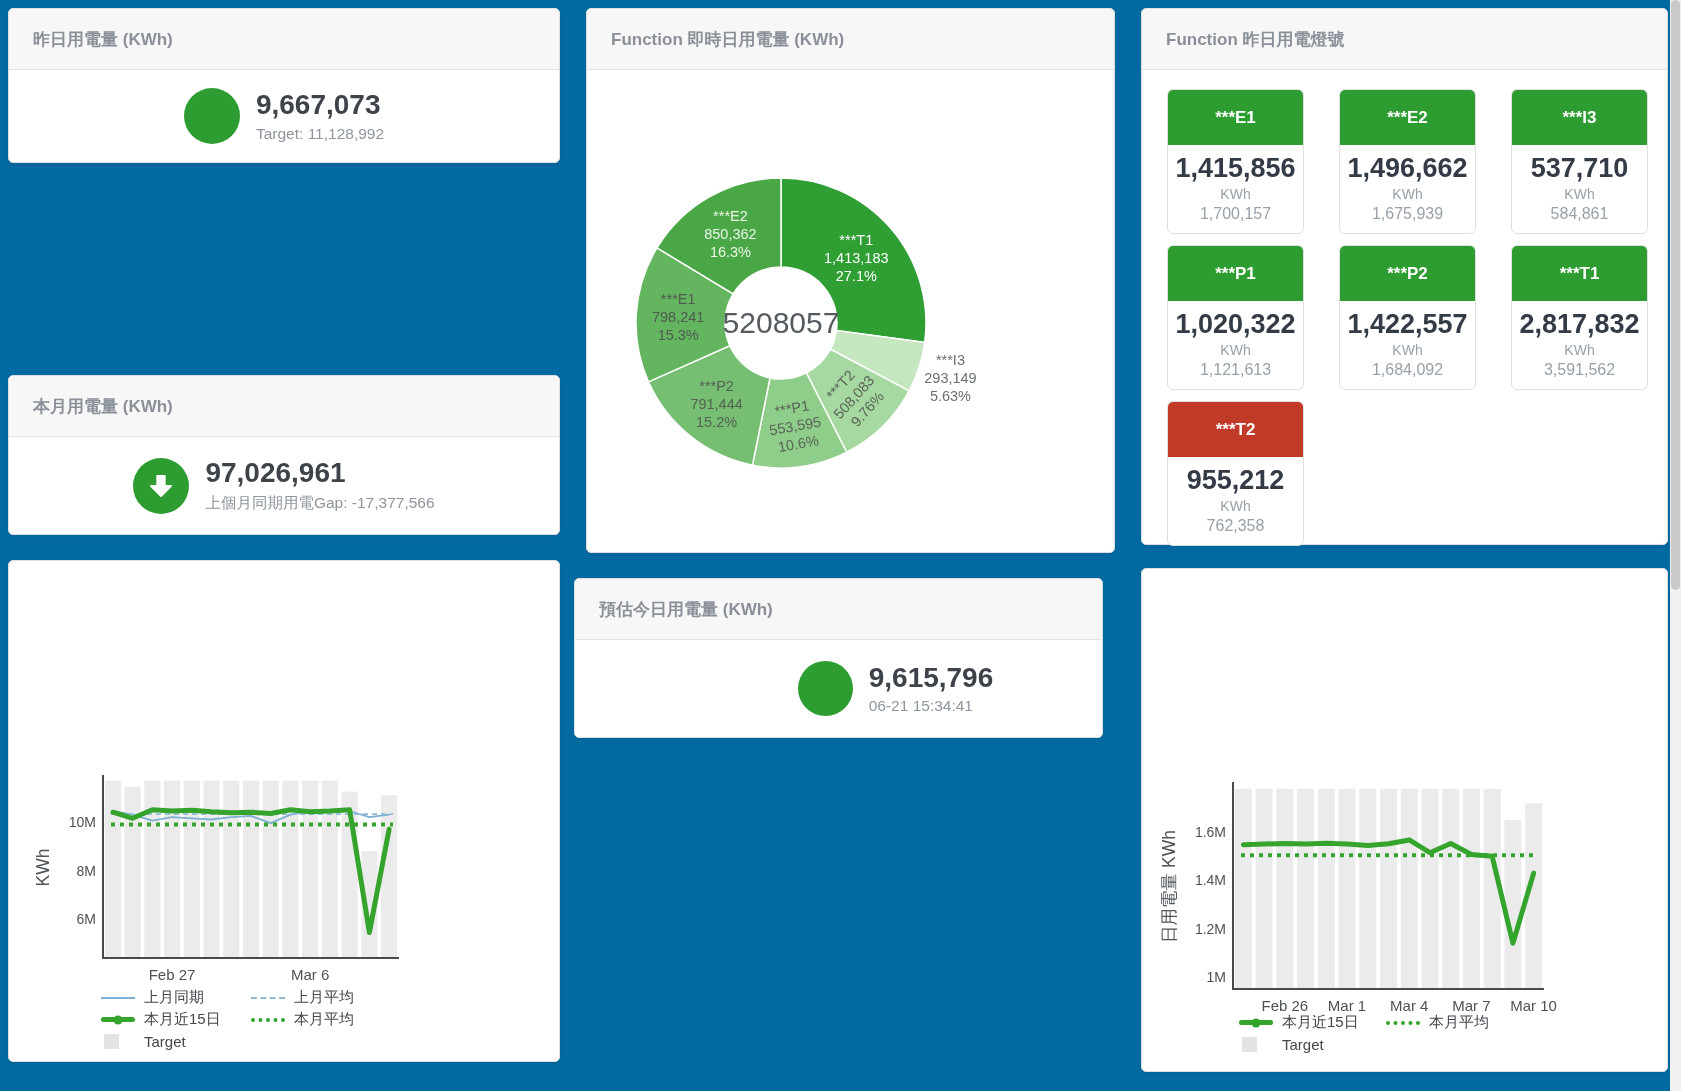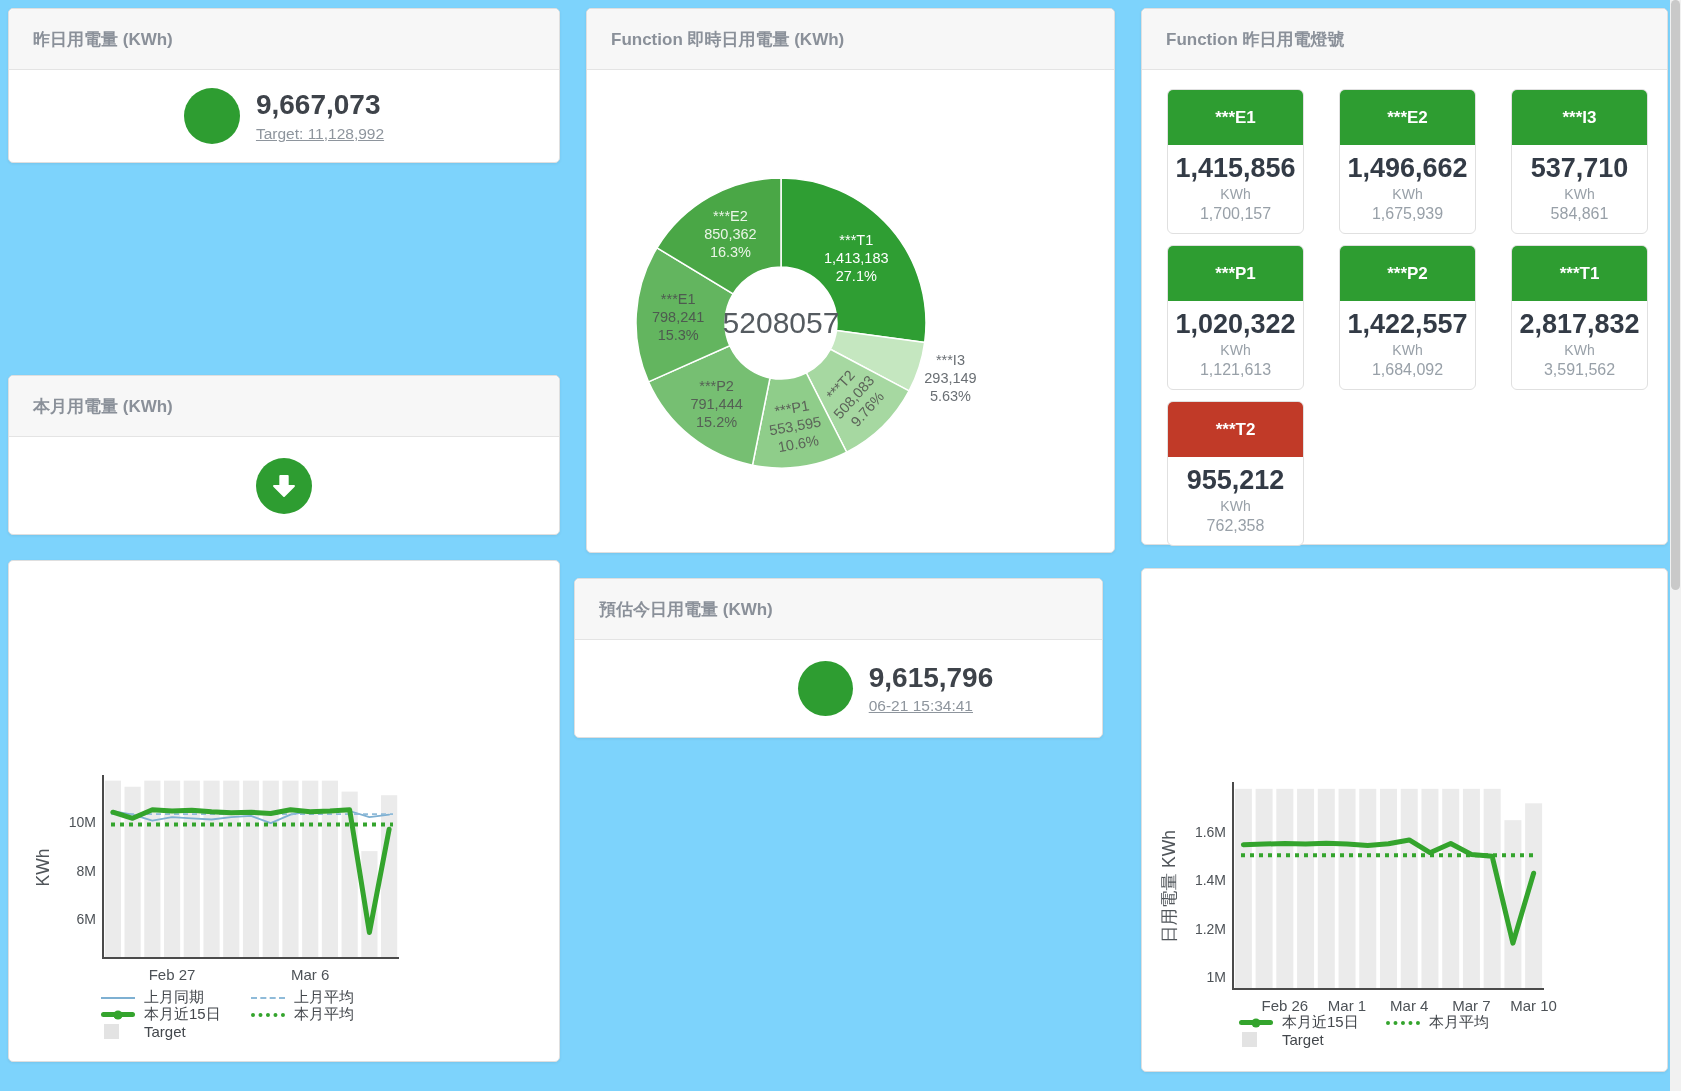--- a/index.html
+++ b/index.html
@@ -1,34 +1,34 @@
 <!DOCTYPE html>
 <html><head>
 <meta charset="utf-8">
 <style>
   html,body{margin:0;padding:0;background:#ececec;}
   *{box-sizing:border-box;}
   body{font-family:"Liberation Sans","DejaVu Sans",sans-serif;}
-  .page{position:relative;width:1681px;height:1091px;background:#7dd3fc;overflow:hidden;}
+  .page{position:relative;width:1681px;height:1091px;background:#0369a1;overflow:hidden;}
   .card{position:absolute;background:#fff;border:1px solid #dfdfdf;border-radius:5px;box-shadow:0 1px 3px rgba(0,0,0,.07);}
   .card-h{height:61px;display:flex;align-items:center;padding:0 24px;background:#f7f7f7;
           border-bottom:1px solid #e4e4e4;border-radius:5px 5px 0 0;font-size:17px;font-weight:700;color:#8a9099;}
   .stat-body{height:calc(100% - 61px);display:flex;align-items:center;justify-content:center;gap:16px;}
   .stat-circle{width:56px;height:56px;border-radius:50%;flex:0 0 auto;display:flex;align-items:center;justify-content:center;}
   .stat-circle svg{width:30px;height:30px;}
   .stat-text{display:flex;flex-direction:column;}
   .stat-num{font-size:28px;font-weight:700;color:#3e434a;line-height:1.15;}
-  .stat-sub{font-size:15.5px;color:#8e959d;margin-top:3px;text-decoration:underline;}
+  .stat-sub{font-size:15.5px;color:#8e959d;margin-top:3px;}
   .shift-right{transform:translateX(57px);}
   .tick{font-size:14px;fill:#4d5257;}
   .xtick{font-size:15px;}
   .ylab{font-size:17.5px;fill:#50555a;}
   .pielab{font-size:14.5px;}
   .pienum{font-size:30px;fill:#555b60;}
-  .legend{position:absolute;display:grid;}
+  .legend{position:absolute;display:grid;row-gap:5px;}
   .lg-item{display:flex;align-items:center;height:17px;cursor:pointer;}
   .sw{display:inline-block;width:34px;margin-right:9px;position:relative;}
   .sw-line{height:0;border-top:2.5px solid var(--c);}
   .sw-dashed{height:0;border-top:2.5px dashed var(--c);}
   .sw-thickline{height:5px;background:var(--c);border-radius:3px;}
   .swdot{position:absolute;left:50%;top:50%;transform:translate(-50%,-50%);width:9px;height:9px;border-radius:50%;}
   .sw-dotted{height:0;border-top:4px dotted var(--c);}
   .sw-square{width:15px;height:15px;background:var(--c);margin-left:3px;margin-right:25px;}
   .lg-lb{font-size:15px;color:#43474c;}
   .tiles{position:absolute;top:61px;left:25px;padding-top:19px;display:grid;grid-template-columns:repeat(3,137px);column-gap:35px;row-gap:11px;}
@@ -57,20 +57,24 @@
   </section>
 
 
   <section class="card" id="card-month" style="left:8px;top:375px;width:552px;height:160px;">
     <div class="card-h">本月用電量 (KWh)</div>
     <div class="stat-body">
       <span class="stat-circle" style="background: rgb(46, 157, 49);">
         <svg viewBox="0 0 24 24">
             <path d="M12 20 L4 12 H9 V4 H15 V12 H20 Z" fill="#ffffff" stroke="#ffffff" stroke-width="1.5" stroke-linejoin="round"></path>
           </svg>
+      </span>
+      <span class="stat-text">
+        <span class="stat-num">97,026,961</span>
+        <span class="stat-sub">上個月同期用電Gap: -17,377,566</span>
       </span>
     </div>
   </section>
 
   <section class="card" id="card-compare" style="left:8px;top:560px;width:552px;height:502px;">
     <svg id="compare-svg" width="552" height="364" style="position:absolute;top:61px;left:0;">
         <rect x="95.77600000000001" y="158.64429530201343" width="16.181333333333335" height="177.35570469798657" fill="#ebebeb"></rect>
         <rect x="115.50933333333333" y="164.71812080536913" width="16.181333333333335" height="171.28187919463087" fill="#ebebeb"></rect>
         <rect x="135.24266666666668" y="158.64429530201343" width="16.181333333333335" height="177.35570469798657" fill="#ebebeb"></rect>
         <rect x="154.976" y="158.64429530201343" width="16.181333333333335" height="177.35570469798657" fill="#ebebeb"></rect>

